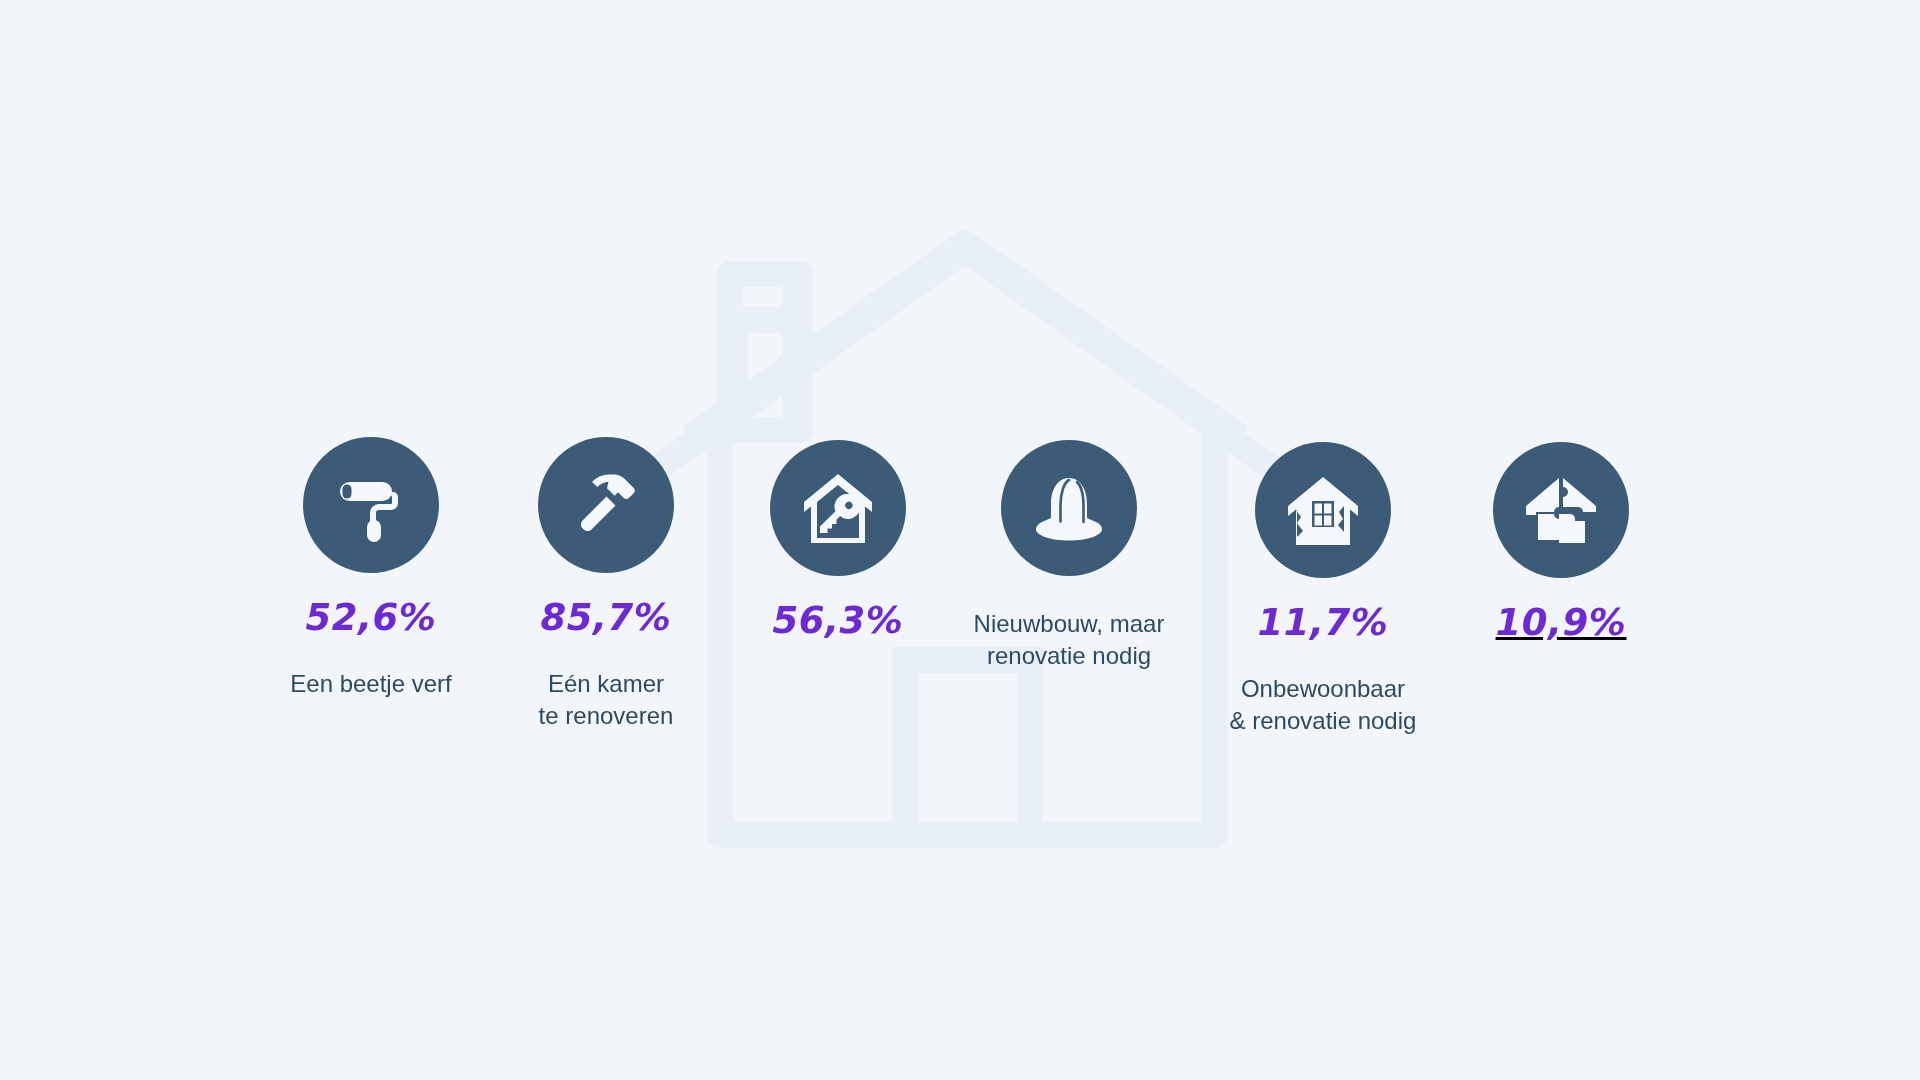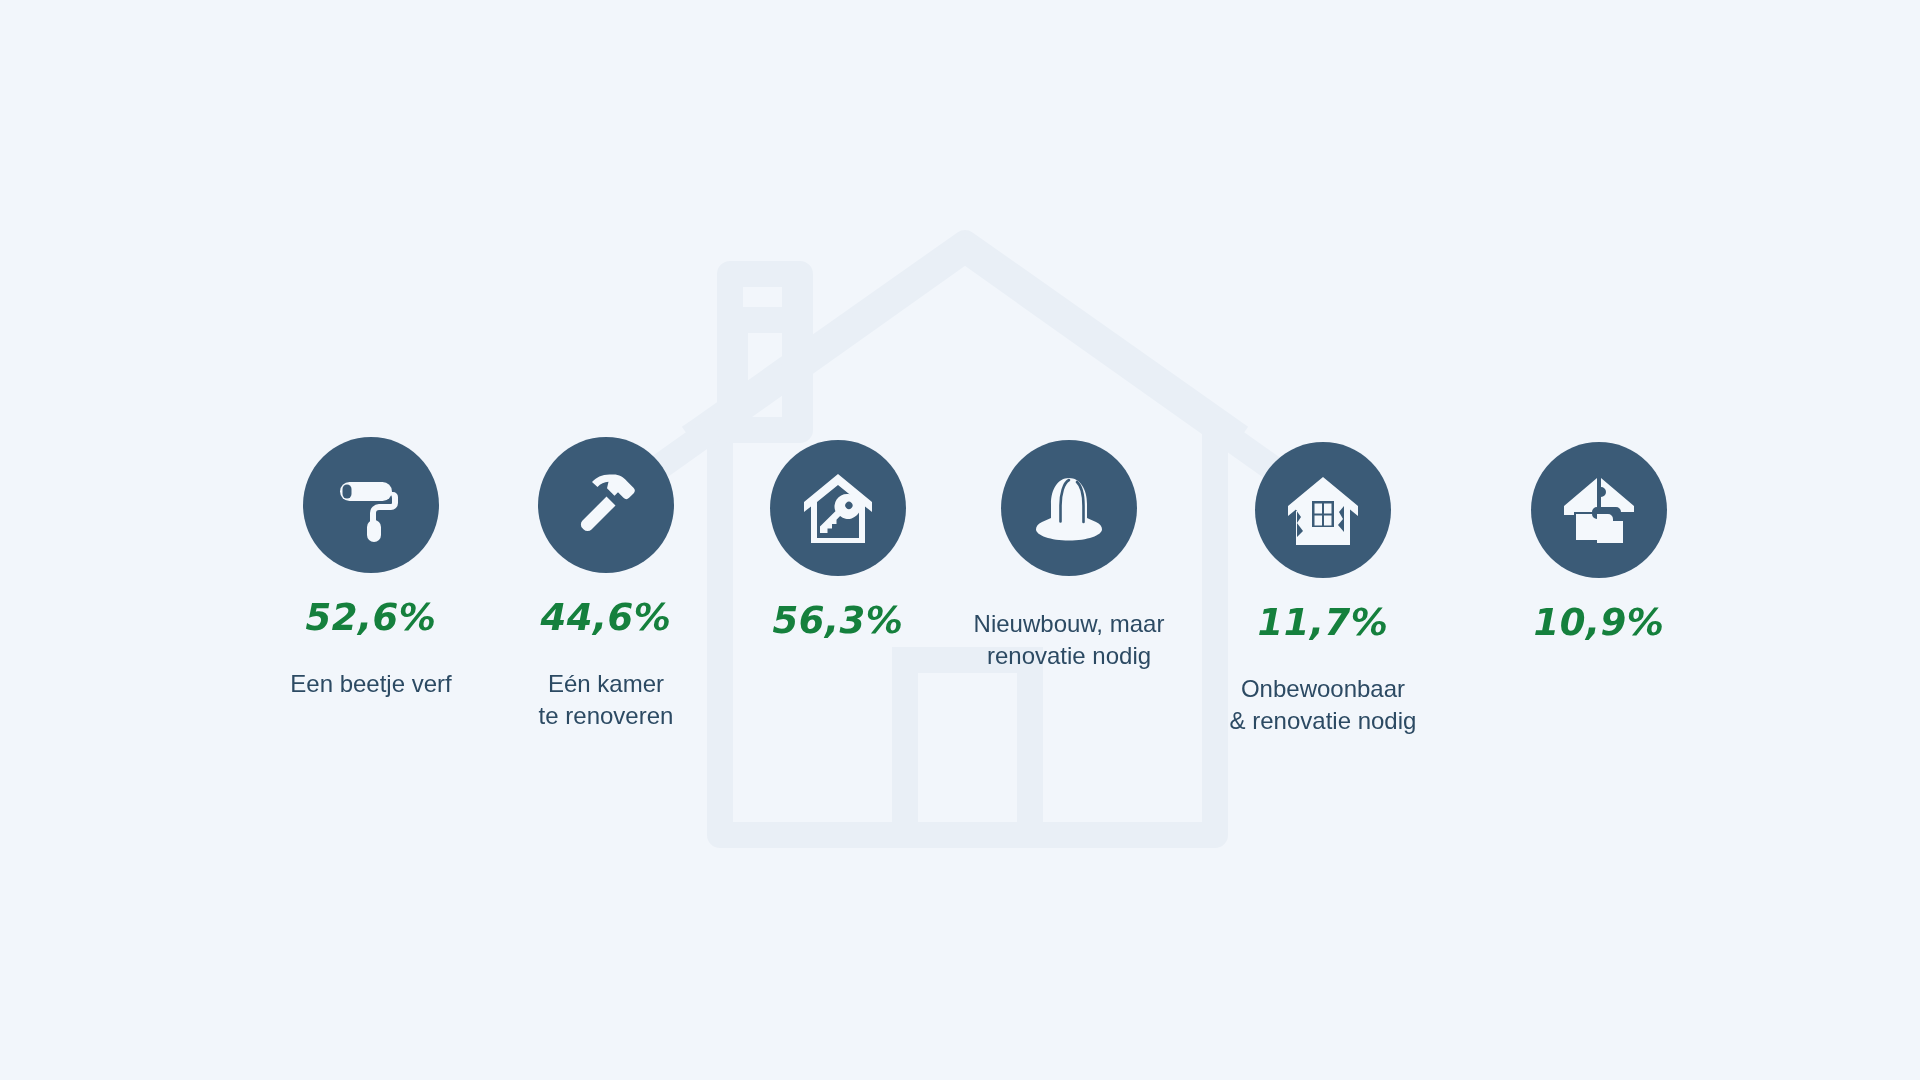--- a/index.html
+++ b/index.html
@@ -57,21 +57,21 @@
   }
   .icon-circle svg { display: block; }
 
   .stat-value {
     margin-top: 26px;
     font-family: "DejaVu Sans", sans-serif;
     font-size: 37px;
     font-weight: 700;
     font-style: italic;
     letter-spacing: 0.5px;
-    color: #15803d;
+    color: #6d28d9;
     line-height: 1;
     white-space: nowrap;
   }
 
   .stat-label {
     margin-top: 32px;
     font-family: "Liberation Sans", sans-serif;
     font-size: 24px;
     font-weight: 400;
     color: #2c4a63;
@@ -116,21 +116,21 @@
 
   <div class="stat-item" style="left:606px; top:437px;">
     <div class="icon-circle">
       <svg width="78" height="78" viewBox="0 0 78 78" xmlns="http://www.w3.org/2000/svg">
         <g fill="#f4f8fc">
           <path d="M42.5 8.5 c-7.5 0 -13.5 3 -17.5 7.5 l5.5 5 c3 -3.2 6.8 -5 11 -5.2 l-1.5 6.5 l7.5 7.5 l3.5 -3.5 l5.5 5.5 a4 4 0 0 0 5.6 0 l4.4 -4.4 a4 4 0 0 0 0 -5.6 l-6.5 -6.5 c-3.4 -4.2 -8 -6.8 -13.5 -6.8 z"></path>
           <path d="M39.5 30.5 l-24 24 a5.5 5.5 0 0 0 0 7.8 l1.2 1.2 a5.5 5.5 0 0 0 7.8 0 l24 -24 z"></path>
         </g>
       </svg>
     </div>
-    <div class="stat-value">44,6%</div>
+    <div class="stat-value">85,7%</div>
     <div class="stat-label">Eén kamer
 te renoveren</div>
   </div>
 
   <div class="stat-item" style="left:838px; top:440px;">
     <div class="icon-circle">
       <svg width="80" height="80" viewBox="0 0 80 80" xmlns="http://www.w3.org/2000/svg">
         <g fill="#f4f8fc">
           <path d="M40 6 L6 34 l0 10 l7 -5.6 l0 36.6 l54 0 l0 -36.6 l7 5.6 l0 -10 z M61 70 H19 V34 l21 -17 l21 17 z"></path>
           <path d="M49 26 a12.5 12.5 0 0 0 -11.6 17.2 l-15.4 15.4 v6.4 h7.5 v-4.5 h4.5 v-4.5 h4.5 v-4.3 l3.6 -3.6 A12.5 12.5 0 1 0 49 26 z m4.4 8.8 a3.6 3.6 0 1 1 -5 0 a3.6 3.6 0 0 1 5 0 z"></path>
@@ -173,21 +173,21 @@
           <rect x="31.5" y="45.5" width="7.5" height="10"></rect>
           <rect x="41" y="45.5" width="7.5" height="10"></rect>
         </g>
       </svg>
     </div>
     <div class="stat-value">11,7%</div>
     <div class="stat-label">Onbewoonbaar
 &amp; renovatie nodig</div>
   </div>
 
-  <div class="stat-item" style="left:1599px; top:442px;">
+  <div class="stat-item" style="left:1561px; top:442px;text-decoration:underline;">
     <div class="icon-circle">
       <svg width="80" height="80" viewBox="0 0 80 80" xmlns="http://www.w3.org/2000/svg">
         <g fill="#f4f8fc">
 
           <path d="M38 8 L5 36 l0 9 l10 0 l0 -3 l18 0 a5 5 0 0 1 5 -5 l0 -29 z"></path>
 
           <path d="M42 8 l0 9 a5 5 0 0 1 0 10 l0 10 l15 0 a5 5 0 0 1 5 5 l13 0 l0 -6 z"></path>
 
           <path d="M17 44 l16 0 a5 5 0 0 0 10 0 l0 16 a5 5 0 0 1 0 10 l-26 0 z"></path>
 

